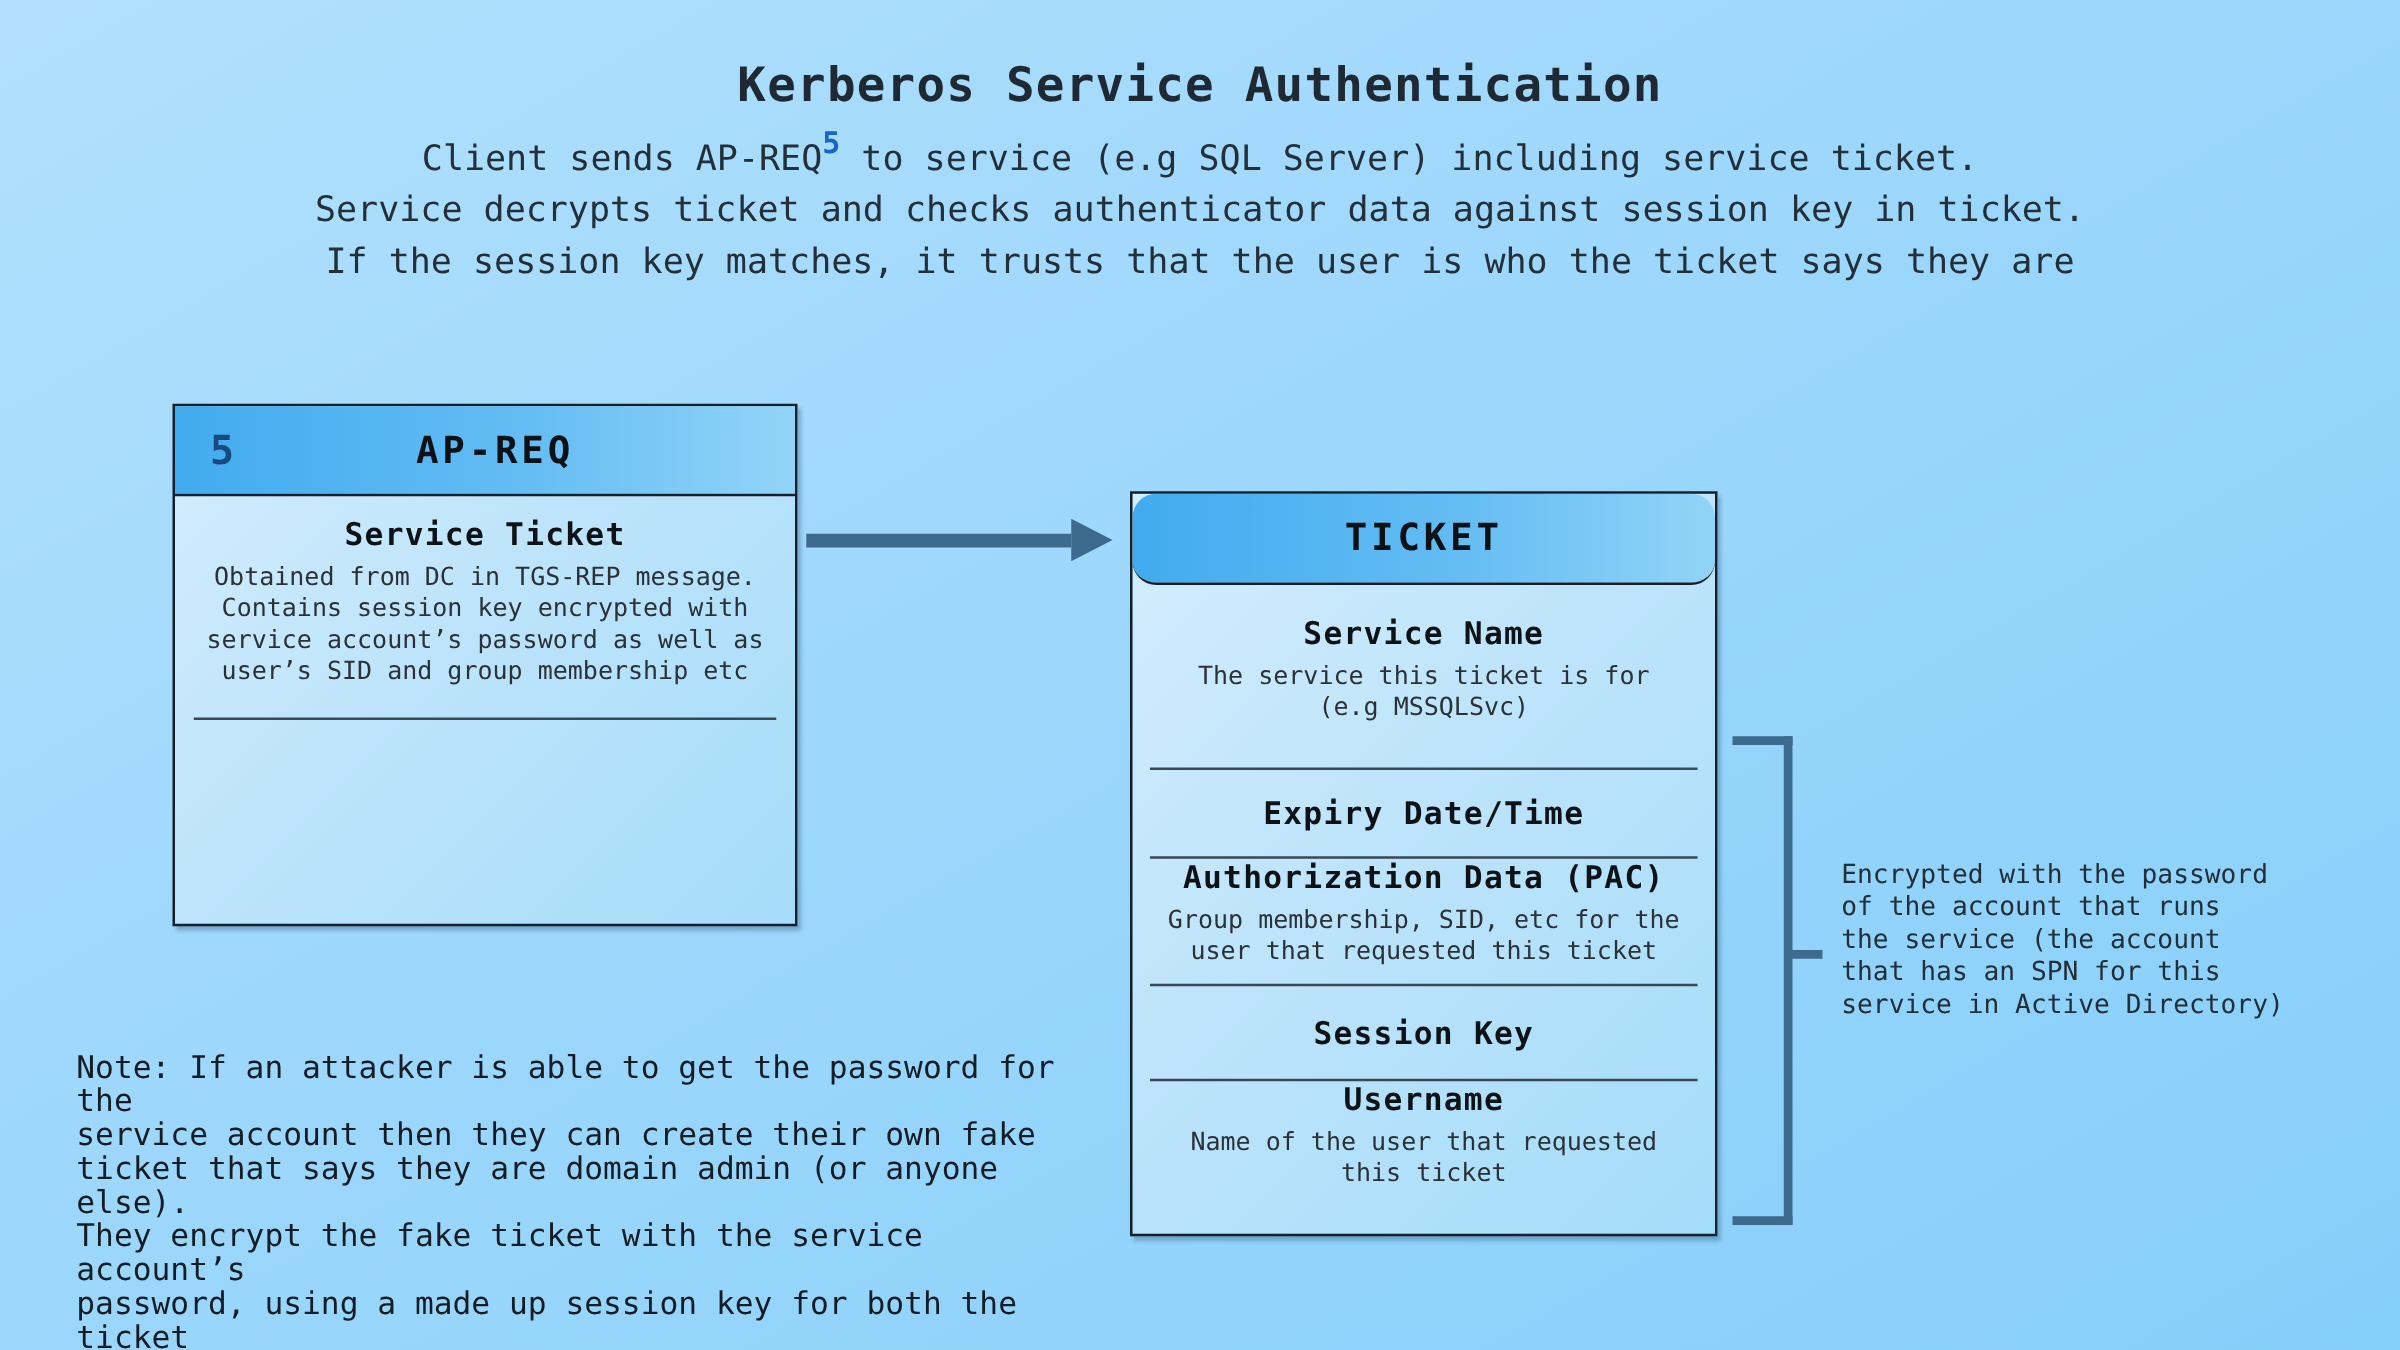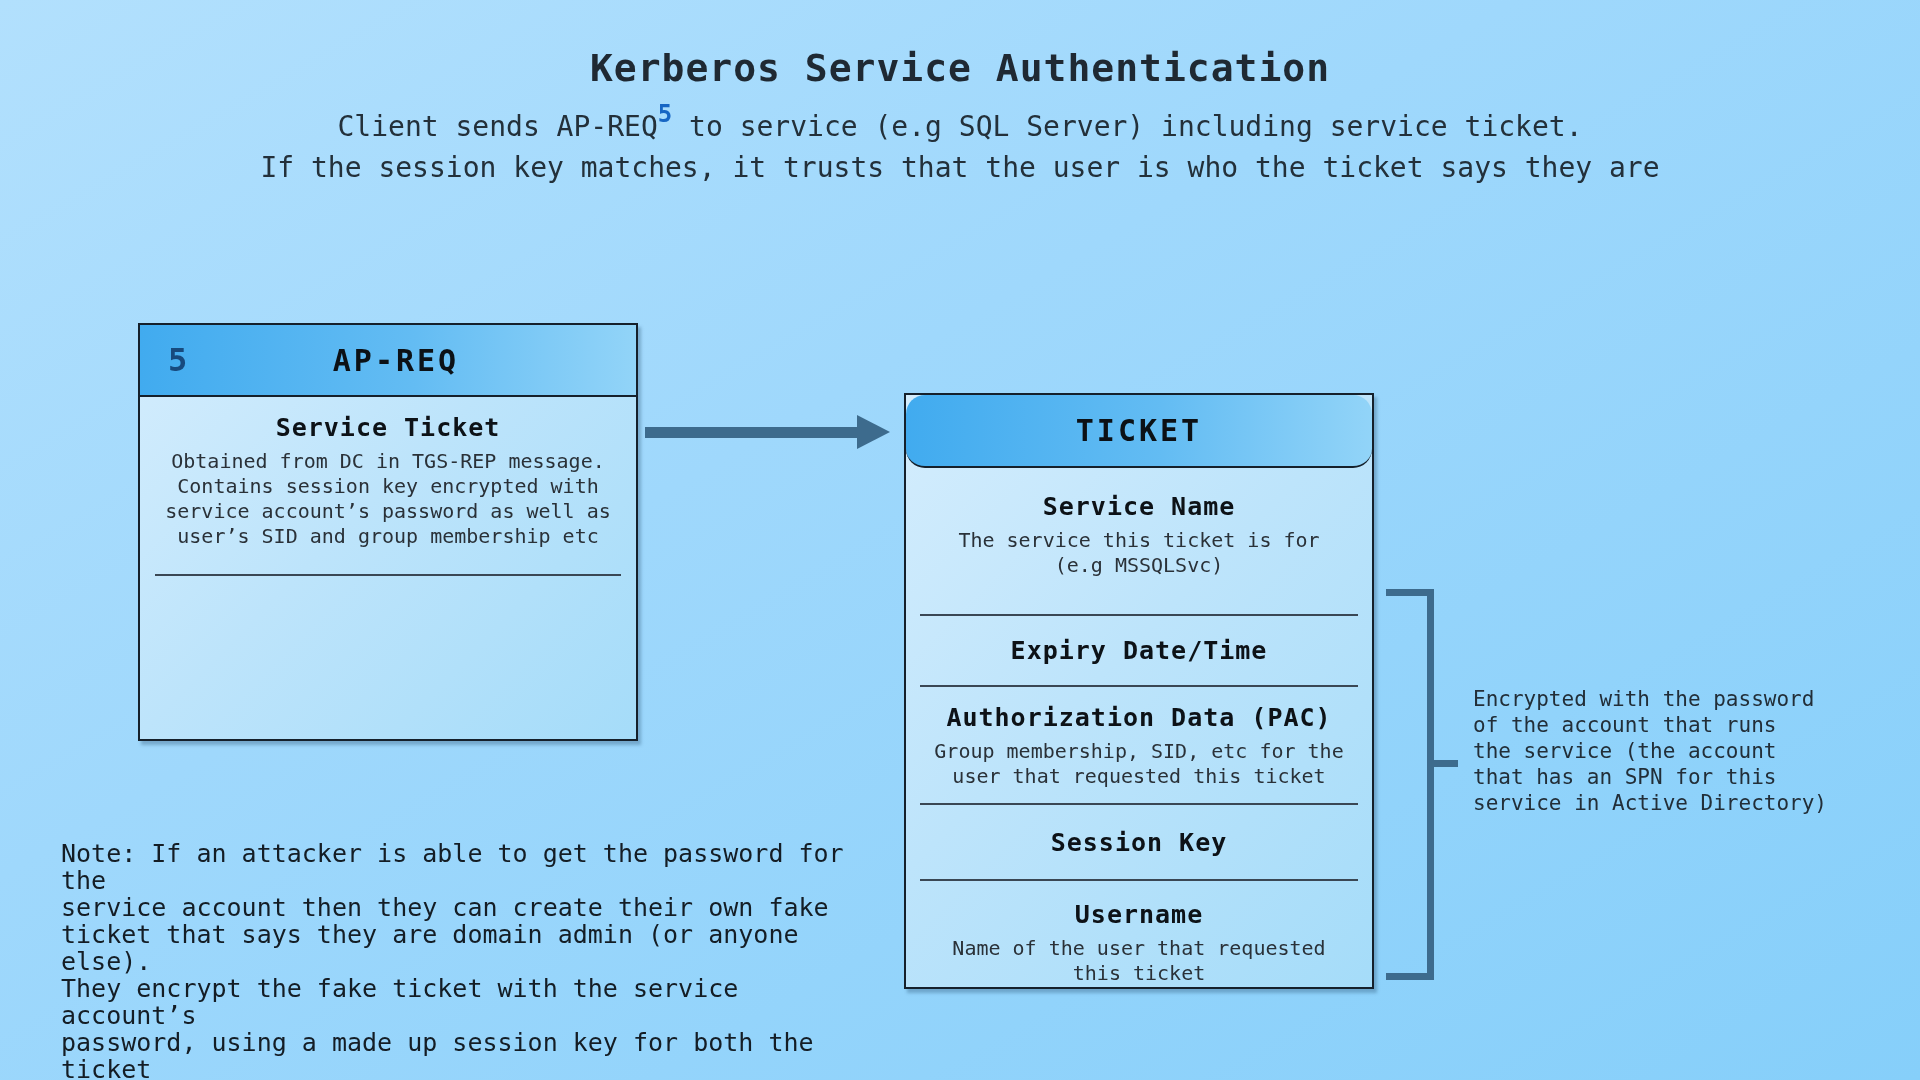--- a/index.html
+++ b/index.html
@@ -80,23 +80,23 @@
     border-top: 17px solid transparent;
     border-bottom: 17px solid transparent;
     border-left: 33px solid #3d6b8d;
   }
 
   
   .ticket-box { left: 904px; top: 393px; width: 470px; height: 596px; }
   .ticket-box .box-header { height: 73px; border-radius: 19px; }
   .ticket-box section.t1 { height: 146px; padding-top: 24px; }
   .ticket-box section.t2 { height: 69px;  display: flex; align-items: center; justify-content: center; }
-  .ticket-box section.t3 { height: 116px; padding-top: 16px; }
+  .ticket-box section.t3 { height: 100px; }
   .ticket-box section.t4 { height: 74px;  display: flex; align-items: center; justify-content: center; }
-  .ticket-box section.t5 { height: 126px; padding-top: 19px; }
+  .ticket-box section.t5 { height: 126px; padding-top: 0; }
 
   
   .bracket-part { position: absolute; background: #3d6b8d; }
   .bracket-vert   { left: 1427px; top: 589px; width: 7px;  height: 391px; }
   .bracket-top    { left: 1386px; top: 589px; width: 48px; height: 7px; }
   .bracket-mid    { left: 1430px; top: 760px; width: 28px; height: 7px; }
   .bracket-bottom { left: 1386px; top: 973px; width: 48px; height: 7px; }
 
   .bracket-text {
     position: absolute; left: 1473px; top: 686px; width: 400px;
@@ -113,20 +113,21 @@
 </style>
 </head>
 <body>
 
 <div class="stage">
 
   <div class="page-title">Kerberos Service Authentication</div>
 
   <div class="subtitle">
     <div><span>Client sends AP-REQ</span><sup>5</sup><span> to service (e.g SQL Server) including service ticket.</span></div>
+    <div>Service decrypts ticket and checks authenticator data against session key in ticket.</div>
     <div>If the session key matches, it trusts that the user is who the ticket says they are</div>
   </div>
 
   <div class="box ap-req-box">
     <div class="box-header">
       <span class="step-num">5</span>
       <span class="box-title">AP-REQ</span>
     </div>
     <div class="box-body">
       <section class="sec-1">

